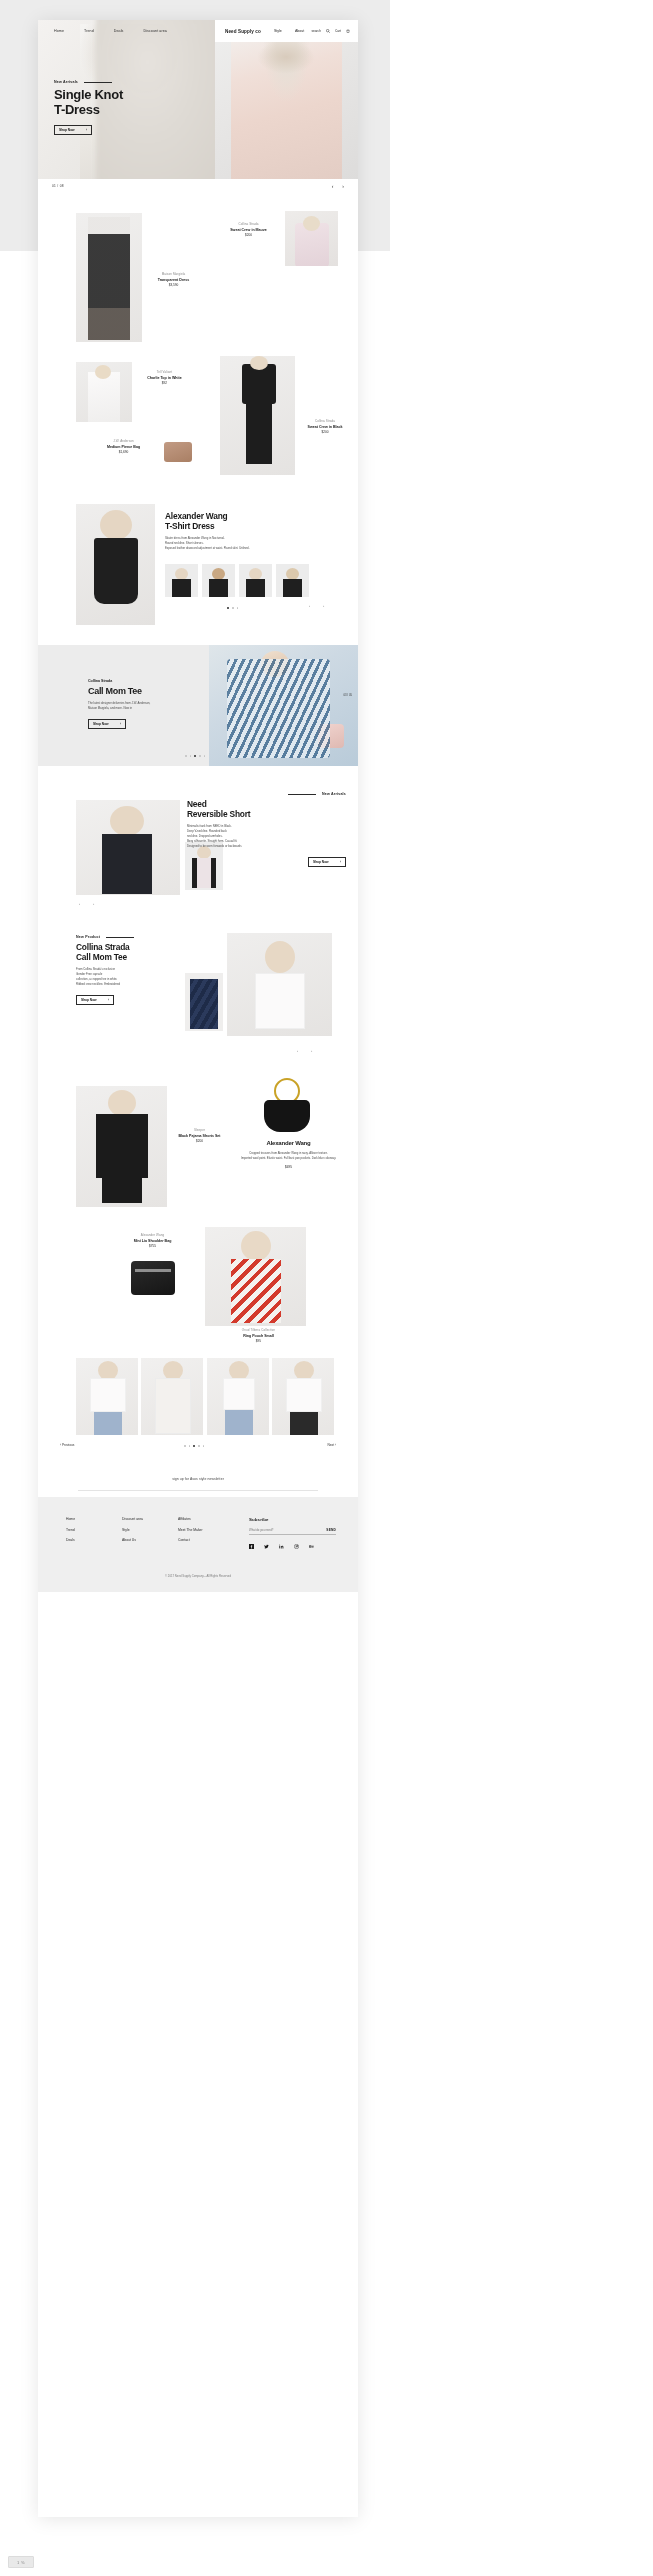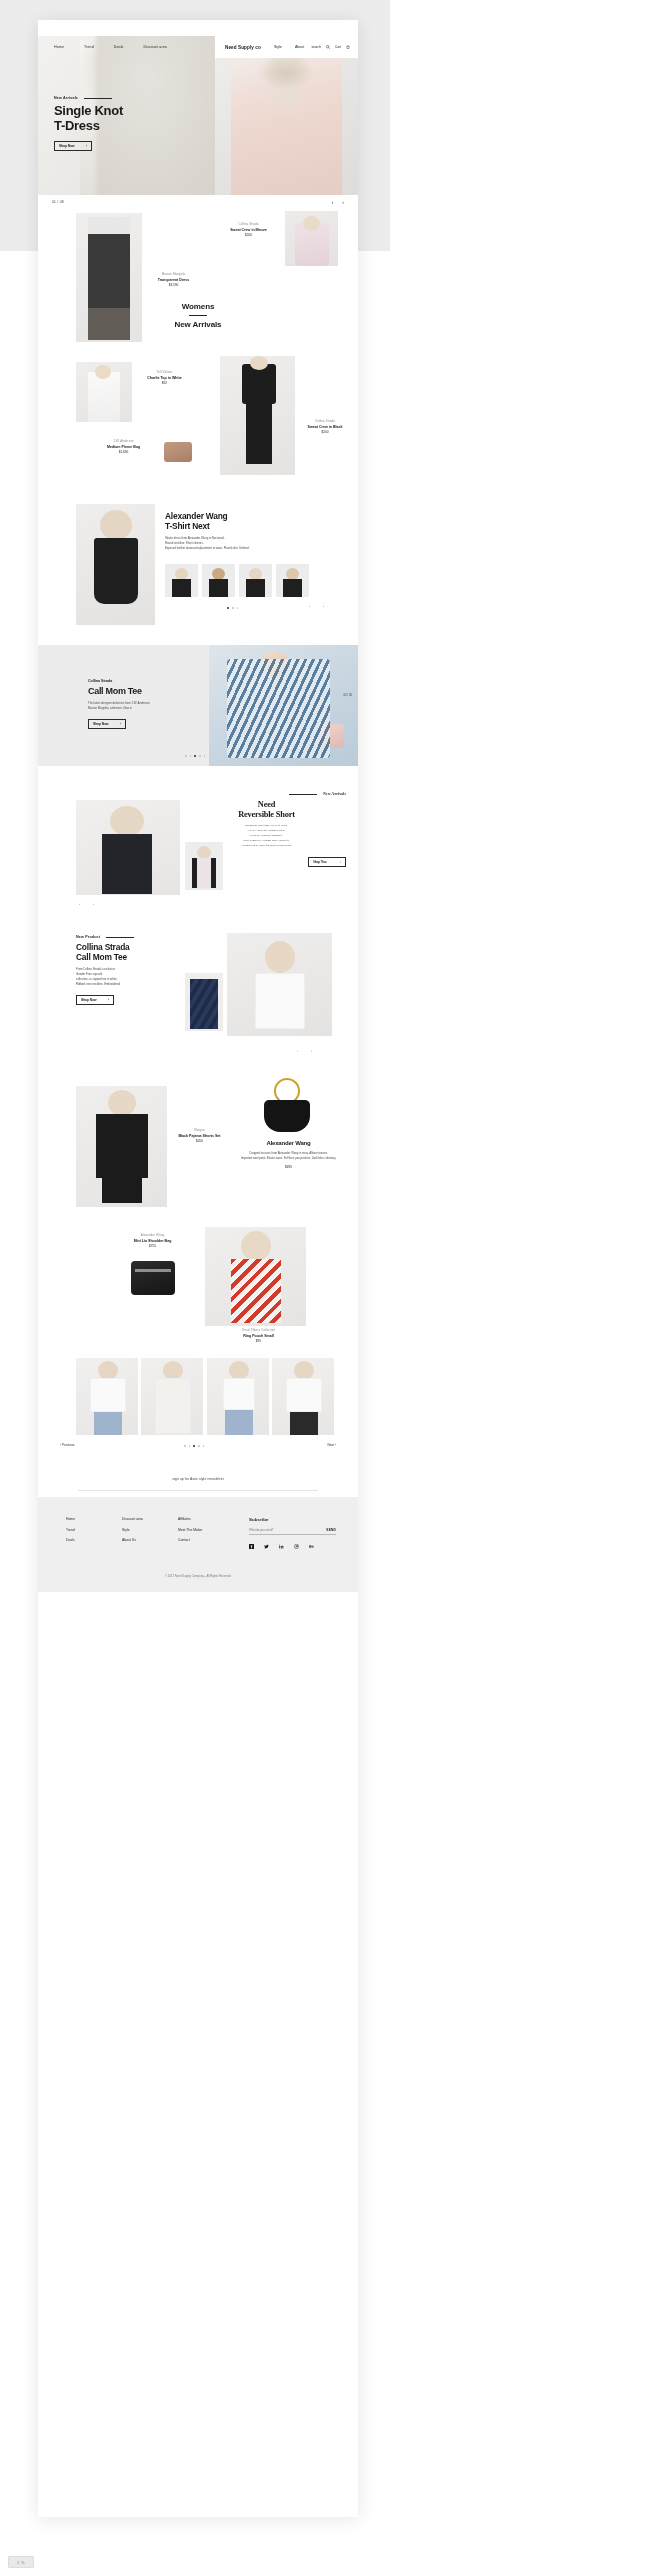--- a/index.html
+++ b/index.html
@@ -20,21 +20,21 @@
     box-shadow:0 2px 18px rgba(0,0,0,0.10);
   }
   .thumbbar {
     position:absolute; left:8px; bottom:8px; width:26px; height:12px;
     background:#e9e9e9; border:1px solid #dcdcdc; border-radius:1px;
     font-size:4px; color:#888; text-align:center; line-height:12px;
     letter-spacing:0.3px;
   }
 
   
-  .hero { position:absolute; left:0; top:16px; width:320px; height:159px;padding-left:17px; }
+  .hero { position:absolute; left:0; top:0; width:320px; height:159px;padding-left:17px; }
   .hero-left {
     position:absolute; left:0; top:0; width:177px; height:159px;
     background:linear-gradient(130deg,#f4f2f0 0%,#eceae7 45%,#e3e0dc 100%);
     overflow:hidden;
   }
   .hero-left:after{
     content:""; position:absolute; left:58px; top:-10px; width:129px; height:174px;
     background:radial-gradient(ellipse at 40% 30%, #e7e3de 0%, #dedad4 45%, #d6d1ca 100%);
     filter:blur(2px); opacity:.95;
   }
@@ -260,25 +260,20 @@
     <div class="label" style="left:175px;top:29px;width:71px;">
       <div class="brandname">Collina Strada</div>
       <div class="pname">Sweat Crew in Mauve</div>
       <div class="price">$200</div>
     </div>
     <div class="ph" style="left:247px;top:18px;width:53px;height:55px;background:linear-gradient(160deg,#eeecea,#e4e1df);">
       <div style="position:absolute;left:10px;top:12px;width:34px;height:44px;background:linear-gradient(170deg,#efe2e6,#e3d2d8);border-radius:4px;"></div>
       <div style="position:absolute;left:18px;top:5px;width:17px;height:15px;border-radius:50%;background:#e8dcc9;"></div>
     </div>
 
-    <div class="center-head" style="top:109px;">
-      <div class="l1">Womens</div>
-      <div class="bar"></div>
-      <div class="l2">New Arrivals</div>
-    </div>
 
     <div class="ph" style="left:38px;top:169px;width:56px;height:60px;background:linear-gradient(160deg,#efeeed,#e6e4e2);">
       <div style="position:absolute;left:12px;top:10px;width:32px;height:50px;background:linear-gradient(170deg,#fbfafa,#efeeed);"></div>
       <div style="position:absolute;left:19px;top:3px;width:16px;height:14px;border-radius:50%;background:#e9dbc6;"></div>
     </div>
     <div class="label" style="left:91px;top:177px;width:71px;">
       <div class="brandname">Tell Valiant</div>
       <div class="pname">Charlie Top in White</div>
       <div class="price">$92</div>
     </div>
@@ -306,21 +301,21 @@
 
   <section class="sec" style="top:484px;height:139px;">
     <div class="ph" style="left:38px;top:0;width:79px;height:121px;background:linear-gradient(160deg,#efeeed,#e4e2e0);">
       <div style="position:absolute;left:24px;top:6px;width:32px;height:30px;border-radius:50%;background:#e5d6c3;"></div>
       <div style="position:absolute;left:18px;top:34px;width:44px;height:66px;background:#1f1f1f;border-radius:3px 3px 10px 10px;"></div>
     </div>
 
     <div style="position:absolute;left:127px;top:8px;width:179px;">
       <div class="h2">
         <div>Alexander Wang</div>
-        <div>T-Shirt Next</div>
+        <div>T-Shirt Dress</div>
       </div>
       <div class="desc" style="white-space:pre-line;">Skater dress from Alexander Wang in Nocturnal.
 Round neckline. Short sleeves.
 Exposed leather drawcord adjustment at waist. Flared skirt. Unlined.</div>
     </div>
 
     <div class="thumbrow" style="left:127px;top:60px;">
       <div class="t">
           <div style="position:absolute;left:10px;top:4px;width:13px;height:12px;border-radius:50%;background:#e5d6c3;"></div>
           <div style="position:absolute;left:7px;top:15px;width:19px;height:18px;background:#1f1f1f;"></div>
@@ -378,21 +373,21 @@
   <section class="sec" style="top:766px;height:139px;">
     <div class="ph" style="left:38px;top:14px;width:104px;height:95px;background:linear-gradient(160deg,#f1f0ef,#e7e5e3);">
       <div style="position:absolute;left:34px;top:6px;width:34px;height:30px;border-radius:50%;background:#e6d7c4;"></div>
       <div style="position:absolute;left:26px;top:34px;width:50px;height:60px;background:#23252b;"></div>
     </div>
     <div class="ph" style="left:147px;top:56px;width:38px;height:48px;background:#ededed;">
       <div style="position:absolute;left:12px;top:4px;width:14px;height:13px;border-radius:50%;background:#e6d7c4;"></div>
       <div style="position:absolute;left:7px;top:16px;width:24px;height:30px;background:linear-gradient(90deg,#1f1f1f 0 22%,#ece3e6 22% 78%,#1f1f1f 78% 100%);"></div>
     </div>
 
-    <div style="position:absolute;right:12px;top:6px;width:159px;text-align:center;font-family:Liberation Serif, serif;">
+    <div style="position:absolute;right:12px;top:6px;width:159px;text-align:left;">
       <div class="eyebrow" style="justify-content:flex-end;">
         <div class="rule"></div>
         <div class="txt">New Arrivals</div>
       </div>
       <div class="h2">
         <div>Need</div>
         <div>Reversible Short</div>
       </div>
       <div class="desc" style="white-space:pre-line;">Minimalist tank from NEED in Black.
 Deep V-neckline. Rounded back

